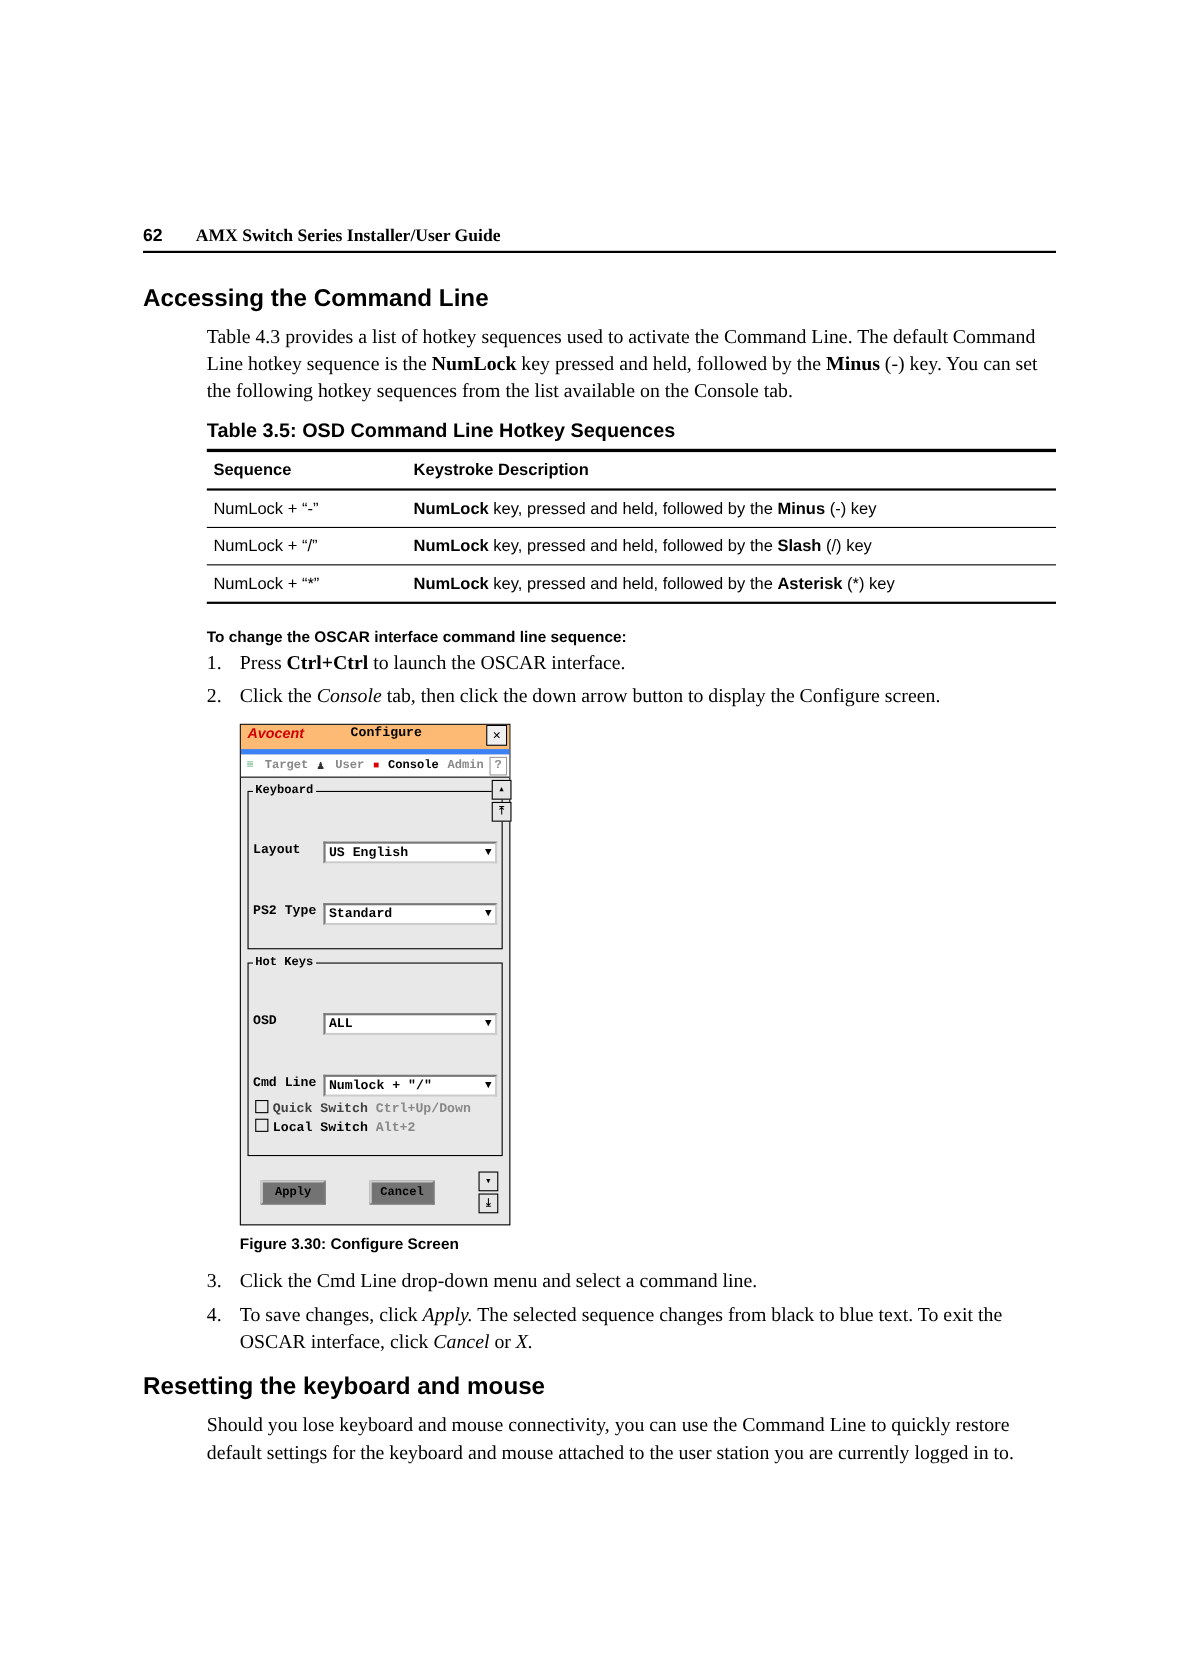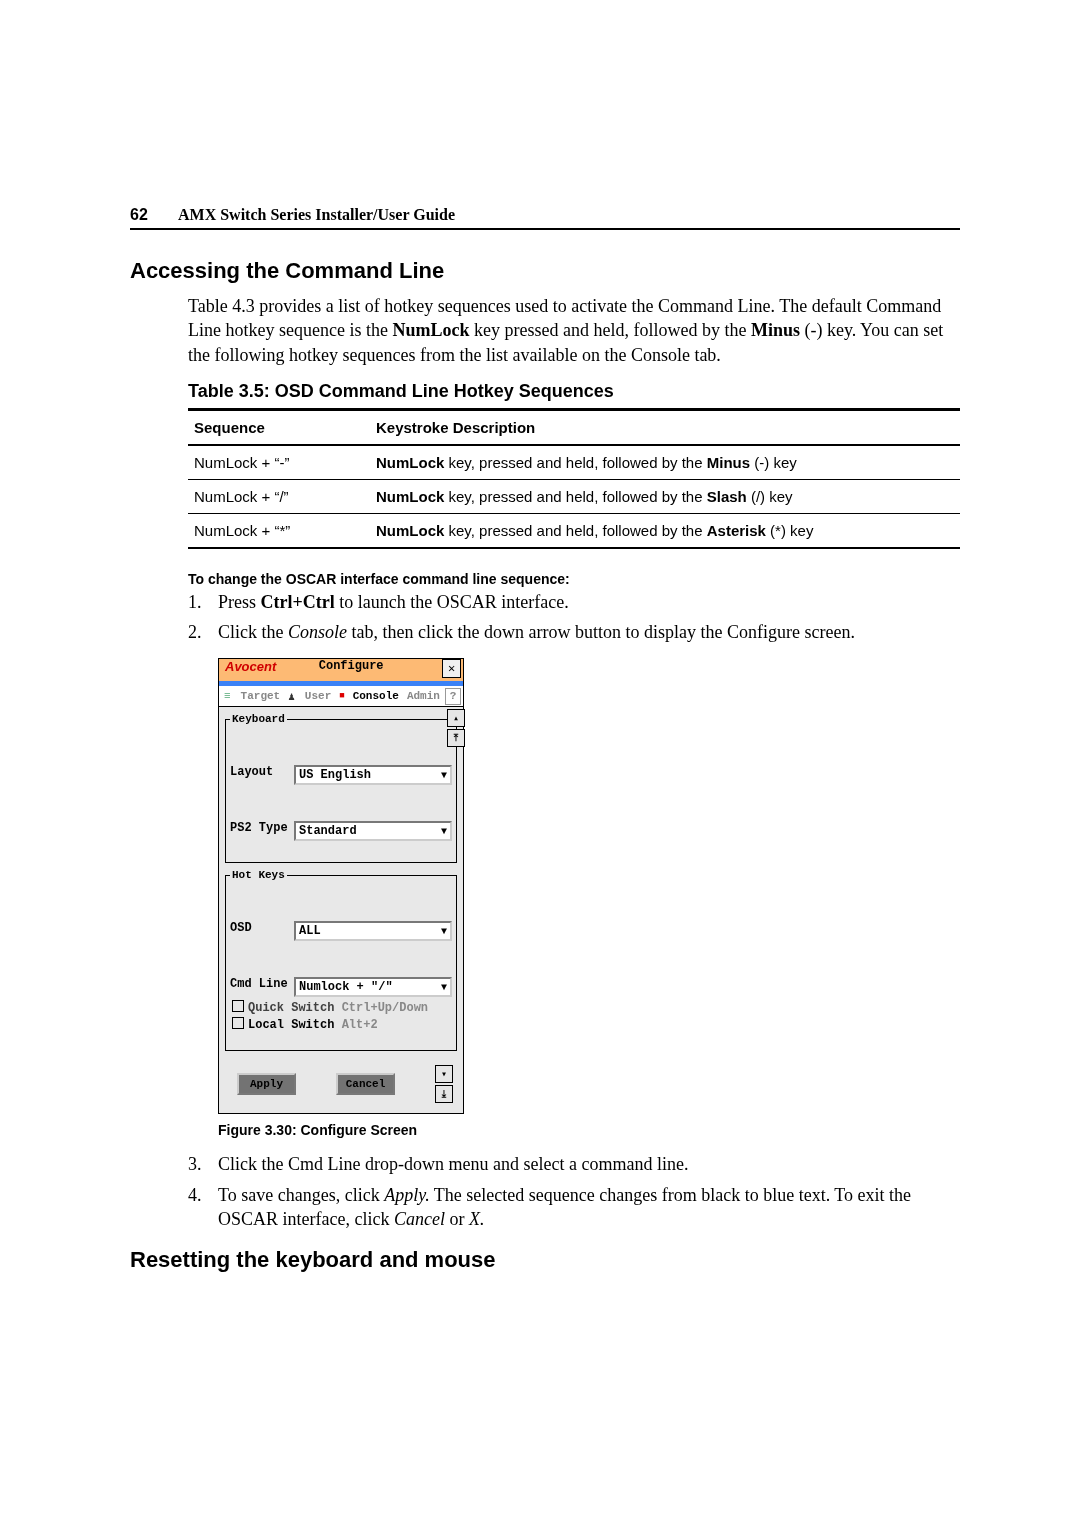--- a/index.html
+++ b/index.html
@@ -324,14 +324,17 @@
       </div>
       <div class="fig-caption">Figure 3.30: Configure Screen</div>
 
       <ol start="3" style="counter-reset: step 2;">
         <li>Click the Cmd Line drop-down menu and select a command line.</li>
         <li><span>To save changes, click </span><i>Apply.</i><span> The selected sequence changes from black to blue text. To exit the OSCAR interface, click </span><i>Cancel</i><span> or </span><i>X.</i></li>
       </ol>
     </div>
 
     <h2 style="margin-top:16px;">Resetting the keyboard and mouse</h2>
+    <div class="body-indent">
+      <p class="body">Should you lose keyboard and mouse connectivity, you can use the Command Line to quickly restore default settings for the keyboard and mouse attached to the user station you are currently logged in to.</p>
+    </div>
   </div>
 </div>
 
 </body></html>

